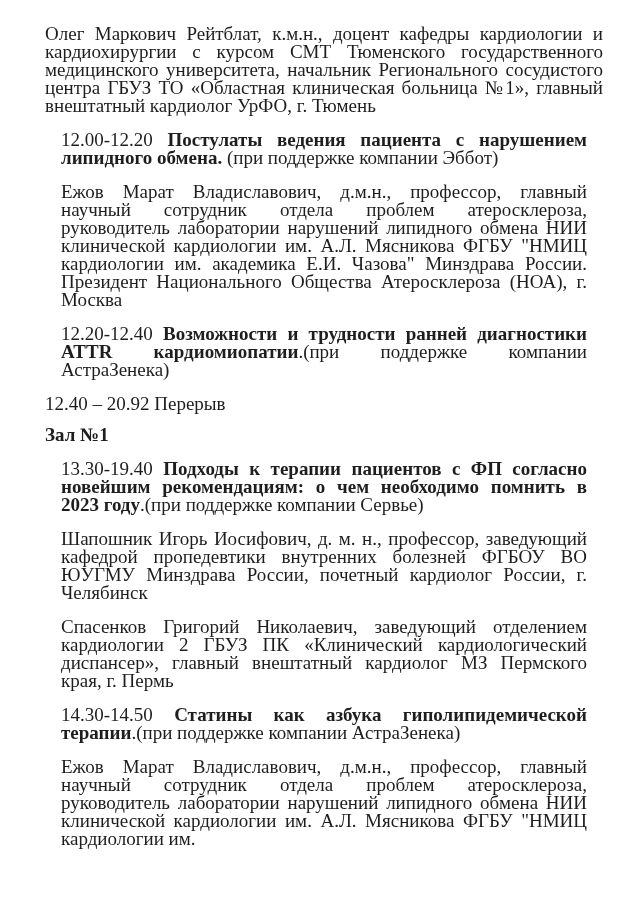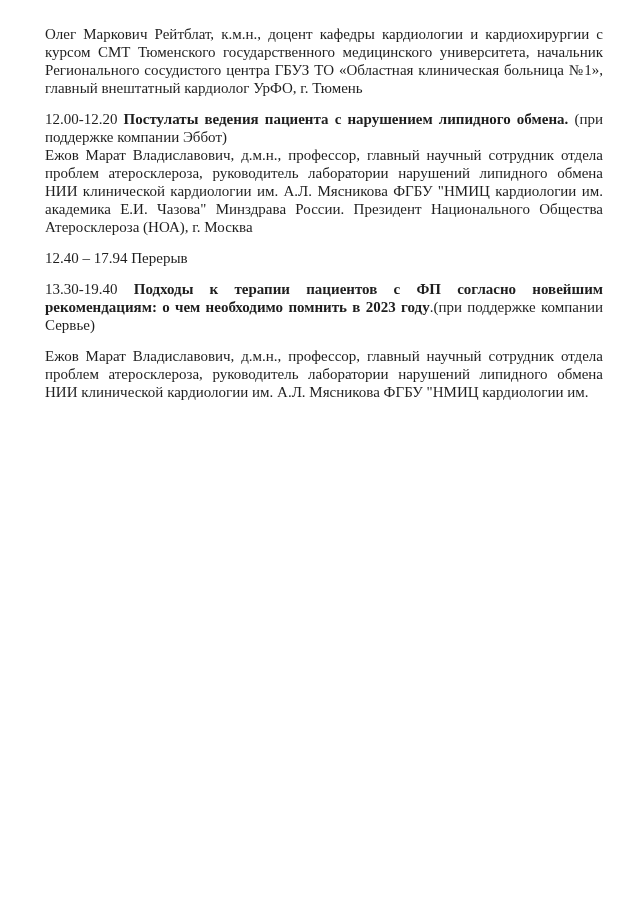--- a/index.html
+++ b/index.html
@@ -14,60 +14,65 @@
     position: relative;
   }
   .page {
     position: absolute;
     top: 0; left: 0;
     width: 636px;
     height: 900px;
     box-sizing: border-box;
     padding: 25px 33px 0 45px;
     font-family: "Liberation Serif", "DejaVu Serif", serif;
-    font-size: 15px;
+    font-size: 19px;
     line-height: 18px;
     color: #1e1e1e;
     text-align: justify;
   }
   .block {
     margin: 0 0 13px 0;
   }
   .block p {
-    margin: 0;
+    margin: 16px;
   }
   .b {
     font-weight: bold;
   }
 </style>
 </head>
 <body>
 
 <div class="page">
 
   <p class="block">Олег Маркович Рейтблат, к.м.н., доцент кафедры кардиологии и кардиохирургии с курсом СМТ Тюменского государственного медицинского университета, начальник Регионального сосудистого центра ГБУЗ ТО «Областная клиническая больница №1», главный внештатный кардиолог УрФО, г. Тюмень</p>
 
   <div class="block">
     <p><span>12.00-12.20 </span><span class="b">Постулаты ведения пациента с нарушением липидного обмена.</span><span> (при поддержке компании Эббот)</span></p>
     <p>Ежов Марат Владиславович, д.м.н., профессор, главный научный сотрудник отдела проблем атеросклероза, руководитель лаборатории нарушений липидного обмена НИИ клинической кардиологии им. А.Л. Мясникова ФГБУ "НМИЦ кардиологии им. академика Е.И. Чазова" Минздрава России. Президент Национального Общества Атеросклероза (НОА), г. Москва</p>
   </div>
 
   <div class="block">
+    <p><span>12.20-12.40 </span><span class="b">Возможности и трудности ранней диагностики ATTR кардиомиопатии</span><span>.(при поддержке компании АстраЗенека)</span></p>
   </div>
 
-  <p class="block">12.40 – 17.94 Перерыв</p>
+  <p class="block">12.40 – 20.92 Перерыв</p>
 
+  <p class="block b">Зал №1</p>
 
   <div class="block">
     <p><span>13.30-19.40 </span><span class="b">Подходы к терапии пациентов с ФП согласно новейшим рекомендациям: о чем необходимо помнить в 2023 году</span><span>.(при поддержке компании Сервье)</span></p>
   </div>
 
   <div class="block">
+    <p>Шапошник Игорь Иосифович, д. м. н., профессор, заведующий кафедрой пропедевтики внутренних болезней ФГБОУ ВО ЮУГМУ Минздрава России, почетный кардиолог России, г. Челябинск</p>
   </div>
 
   <div class="block">
+    <p>Спасенков Григорий Николаевич, заведующий отделением кардиологии 2 ГБУЗ ПК «Клинический кардиологический диспансер», главный внештатный кардиолог МЗ Пермского края, г. Пермь</p>
   </div>
 
   <div class="block">
+    <p><span>14.30-14.50 </span><span class="b">Статины как азбука гиполипидемической терапии</span><span>.(при поддержке компании АстраЗенека)</span></p>
     <p>Ежов Марат Владиславович, д.м.н., профессор, главный научный сотрудник отдела проблем атеросклероза, руководитель лаборатории нарушений липидного обмена НИИ клинической кардиологии им. А.Л. Мясникова ФГБУ "НМИЦ кардиологии им.</p>
   </div>
 
 </div>
 
 </body></html>

